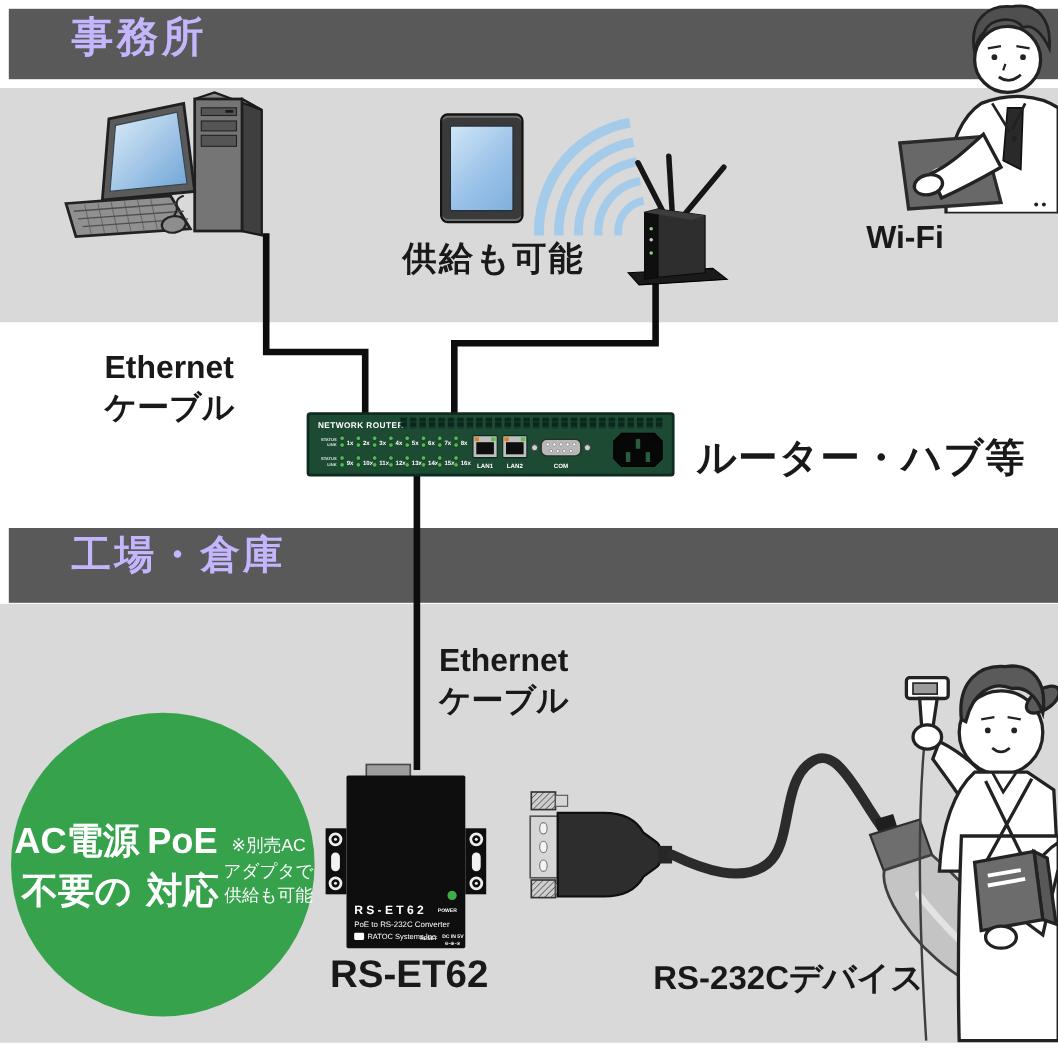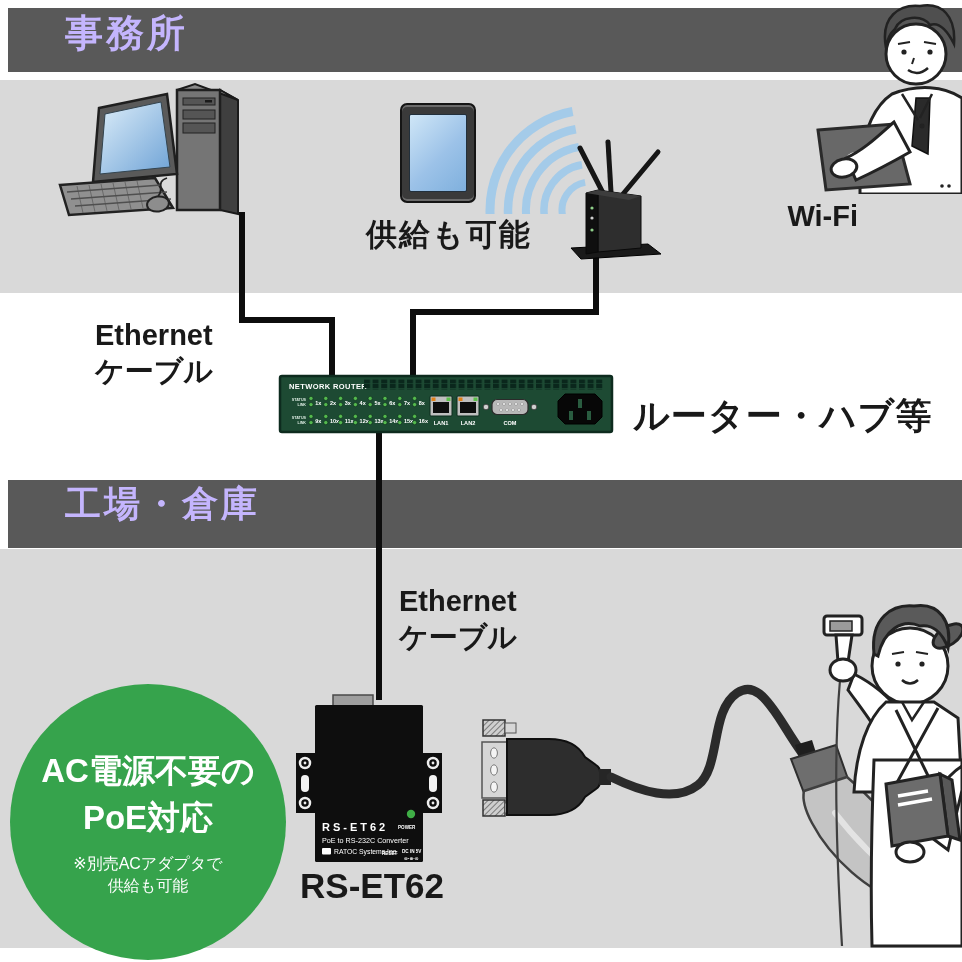--- a/index.html
+++ b/index.html
@@ -17,23 +17,23 @@
   #bar-factory{top:480px;height:68px;font-size:36px}
   .lbl{position:absolute;color:#191919;z-index:20;white-space:nowrap}
   #pc-label{left:93px;top:238px;font-size:31px;font-weight:700;letter-spacing:2px}
   #tablet-label{left:366px;top:214px;font-size:31px;font-weight:700;letter-spacing:2px}
   #wifiap-label{left:628px;top:201px;width:230px;text-align:right;font-size:29px;font-weight:700;line-height:1.1}
   #eth-top{left:95px;top:317px;font-size:29px;font-weight:600;line-height:1.25}
   #router-hub-label{left:633px;top:392px;font-size:36px;font-weight:700;letter-spacing:1px}
   #eth-bottom{left:399px;top:583px;font-size:29px;font-weight:600;line-height:1.25}
   #converter-label{left:296px;top:866px;width:152px;text-align:center;font-size:35px;font-weight:600}
   #serial-label{left:592px;top:869px;width:250px;text-align:center;font-size:30px;font-weight:600}
-  #poe-badge{position:absolute;left:10px;top:684px;width:276px;height:276px;border-radius:50%;
+  #poe-badge{position:absolute;left:10px;top:648px;width:276px;height:276px;border-radius:50%;
     background:var(--badge-green);z-index:15;color:#fff;text-align:center;
-    display:flex;flex-direction:column;justify-content:center;align-items:center;padding-top:2px}
+    display:flex;justify-content:center;align-items:center;padding-top:2px}
   #poe-badge .big{font-size:33px;font-weight:700;line-height:1.4}
   #poe-badge .note{font-size:16px;font-weight:500;line-height:1.4;margin-top:12px}
   .dev{position:absolute;z-index:10}
   #cable-layer{position:absolute;left:0;top:0;z-index:5}
   #tablet{position:absolute;left:400px;top:103px;width:76px;height:100px;background:#3a3a3a;
     border:2px solid #151515;border-radius:7px;z-index:10;
     box-shadow:inset 0 2px 0 #6b6b6b,inset 0 -2px 0 #6b6b6b}
   #tablet .screen{position:absolute;left:7px;top:9px;right:7px;bottom:9px;border-radius:2px;
     background:linear-gradient(135deg,#cfe6f7 0%,#9cc2e8 55%,#7fb0dd 100%);border:1px solid #22303c}
   text{font-family:"Liberation Sans","DejaVu Sans",sans-serif}
@@ -344,14 +344,15 @@
   <div class="lbl" id="eth-top">
     <div>Ethernet</div>
     <div>ケーブル</div>
   </div>
   <div class="lbl" id="router-hub-label">ルーター・ハブ等</div>
   <div class="lbl" id="eth-bottom">
     <div>Ethernet</div>
     <div>ケーブル</div>
   </div>
   <div class="lbl" id="converter-label">RS-ET62</div>
+  <div class="lbl" id="serial-label">RS-232Cデバイス</div>
 
 </div>
 
 </body></html>

